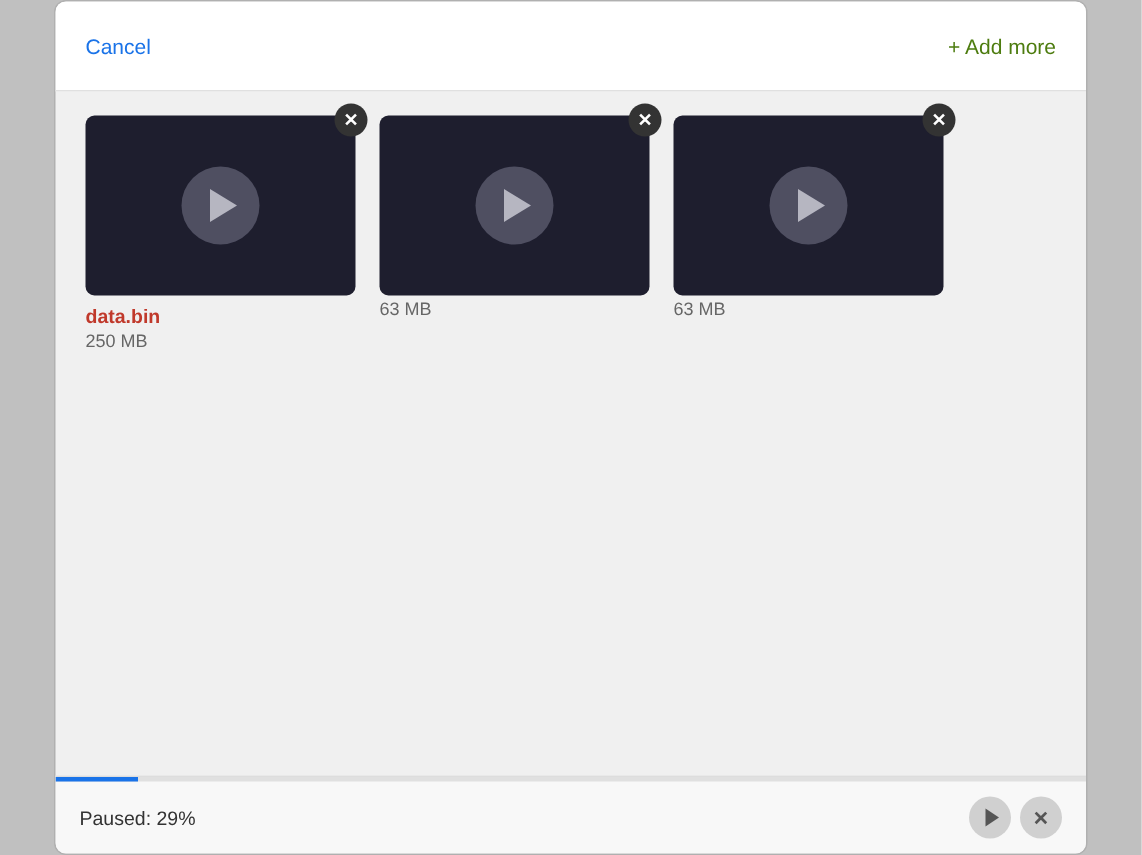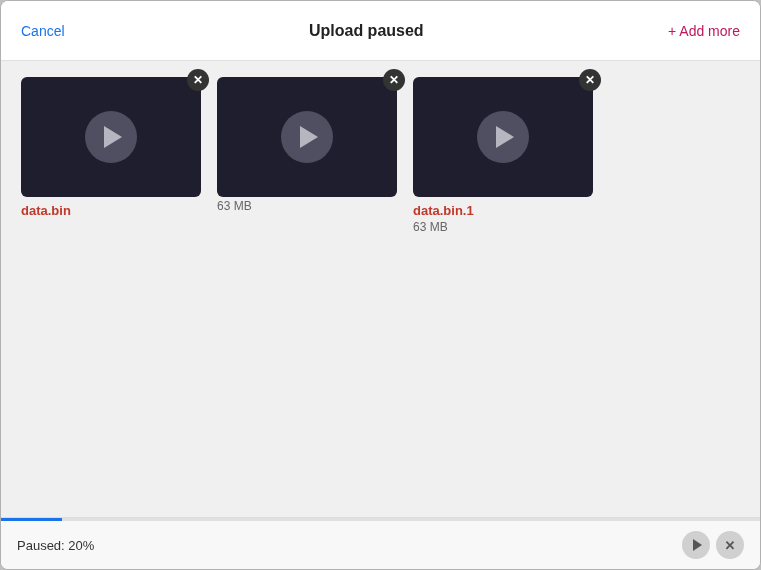--- a/index.html
+++ b/index.html
@@ -6,21 +6,21 @@
     body {
       background: #c0c0c0;
       display: flex;
       align-items: center;
       justify-content: center;
       width: 761px;
       height: 570px;
       font-family: -apple-system, BlinkMacSystemFont, 'Segoe UI', Arial, sans-serif;
     }
     .dialog {
-      width: 761px;
+      width: 689px;
       height: 570px;
       background: #f0f0f0;
       border: 1px solid #b0b0b0;
       border-radius: 8px;
       display: flex;
       flex-direction: column;
       overflow: hidden;
     }
     .header {
       display: flex;
@@ -38,21 +38,21 @@
       background: none;
       border: none;
       padding: 0;
     }
     .header-title {
       font-size: 16px;
       font-weight: 600;
       color: #222;
     }
     .header-add-more {
-      color: #be185d;
+      color: #4d7c0f;
       font-size: 14px;
       cursor: pointer;
       background: none;
       border: none;
       padding: 0;
     }
     .content {
       flex: 1;
       padding: 16px 20px;
       overflow-y: auto;
@@ -183,36 +183,36 @@
       color: #555;
       line-height: 1;
     }
   </style>
 </head>
 <body>
 
 <div class="dialog">
   <div class="header">
     <button class="header-cancel">Cancel</button>
-    <span class="header-title">Upload paused</span>
     <button class="header-add-more">+ Add more</button>
   </div>
 
   <div class="content">
     <div class="files-grid" id="files-grid">
     <div class="file-item">
       <div class="thumbnail-wrapper">
         <div class="thumbnail">
           <div class="play-btn">
             <div class="play-triangle"></div>
           </div>
         </div>
         <button class="close-btn">✕</button>
       </div>
       <span class="file-name">data.bin</span>
+      <span class="file-size">250 MB</span>
     </div>
         <div class="file-item">
       <div class="thumbnail-wrapper">
         <div class="thumbnail">
           <div class="play-btn">
             <div class="play-triangle"></div>
           </div>
         </div>
         <button class="close-btn">✕</button>
       </div>
@@ -220,32 +220,31 @@
     </div>
         <div class="file-item">
       <div class="thumbnail-wrapper">
         <div class="thumbnail">
           <div class="play-btn">
             <div class="play-triangle"></div>
           </div>
         </div>
         <button class="close-btn">✕</button>
       </div>
-      <span class="file-name">data.bin.1</span>
       <span class="file-size">63 MB</span>
     </div>
       </div>
   </div>
 
   <div class="footer">
     <div class="progress-bar-track">
       <div class="progress-bar-fill" id="progress-fill" style="width: 8%;"></div>
     </div>
     <div class="footer-bottom">
-      <span class="status-text">Paused: 20%</span>
+      <span class="status-text">Paused: 29%</span>
       <div class="footer-controls">
         <button class="ctrl-btn">
           <span class="play-small"></span>
         </button>
         <button class="ctrl-btn">
           <span class="close-small">✕</span>
         </button>
       </div>
     </div>
   </div>

